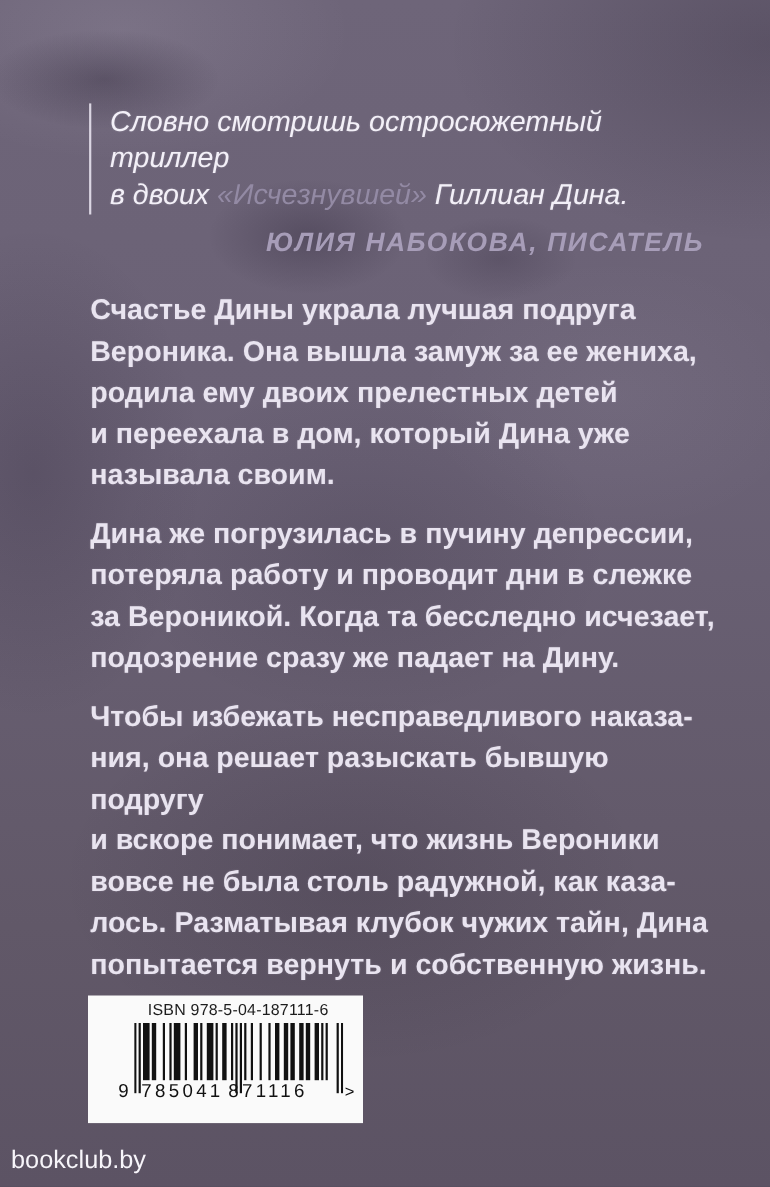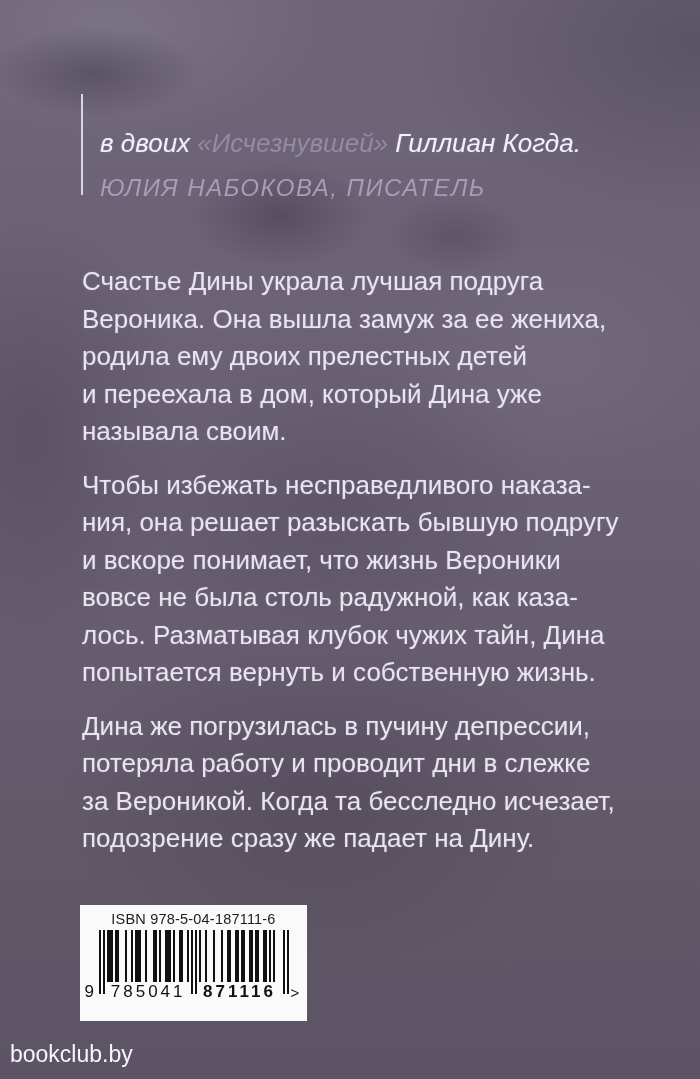--- a/index.html
+++ b/index.html
@@ -33,97 +33,99 @@
   .quote {
     margin: 0;
     font-style: italic; font-weight: 500;
     font-size: 26px; line-height: 33px;
     color: #f3f0f8;
     text-shadow: 0 0 2px rgba(240,236,248,0.25);
   }
   .quote .muted-title { color: #938aa4; text-shadow: none; font-style: italic; }
   .quote-author {
     margin: 14px 0 0 0;
-    font-style: italic; font-weight: 400;
+    font-style: italic; font-weight: 700;
     font-size: 24px; line-height: 28px;
     letter-spacing: 1.5px;
     color: #a79db8;
+    text-align: right;
   }
 
   
   .synopsis { position: absolute; left: 82px; top: 263px; width: 575px; }
   .synopsis p {
     margin: 0 0 16px 0;
     white-space: pre-line;
     font-size: 26px; line-height: 37.5px;
-    font-weight: 400;
+    font-weight: 700;
     color: #e9e4f0;
     text-shadow: 0 0 2px rgba(235,230,245,0.22);
   }
 
   
   .barcode-box {
     position: absolute; left: 80px; top: 905px;
     width: 227px; height: 116px;
     background: #fafafa;
+    padding-left: 23px;
   }
   .isbn-label {
     margin-top: 6px;
     text-align: center;
     font-size: 14.5px; font-weight: 400;
     letter-spacing: 0.2px;
     color: #1c1c1c;
   }
   .bc-wrap { position: relative; width: 190px; height: 84px; margin: 3px auto 0; }
   .bc-wrap svg { display: block; }
   .bc-digit {
     position: absolute; top: 53px;
     font-size: 17px; line-height: 17px;
     color: #111;
   }
   .bc-d9 { left: -14px; }
-  .bc-g1 { left: 7px;   width: 80px; text-align: right; letter-spacing: 3px; }
-  .bc-g2 { left: 101px; width: 80px; text-align: center; letter-spacing: 3px; font-weight: bold; }
+  .bc-g1 { left: 7px;   width: 80px; text-align: left; letter-spacing: 3px; }
+  .bc-g2 { left: 86px; width: 80px; letter-spacing: 3px; }
   .bc-gt { left: 192px; font-size: 15px; top: 54px; }
 
   
   .site {
     position: absolute; left: 10px; top: 1036px;
     font-size: 23px; line-height: 36px;
     color: #f7f5fa;
   }
 </style>
 </head>
 <body>
 
 <div class="cover">
 
   <div class="vline"></div>
 
   <div class="quote-block">
-    <p class="quote"><br><span>в двоих </span><span class="muted-title">«Исчезнувшей»</span><span> Гиллиан Когда.</span></p>
+    <p class="quote"><span>Словно смотришь остросюжетный триллер</span><br><span>в двоих </span><span class="muted-title">«Исчезнувшей»</span><span> Гиллиан Дина.</span></p>
     <p class="quote-author">ЮЛИЯ НАБОКОВА, ПИСАТЕЛЬ</p>
   </div>
 
   <div class="synopsis">
     <p>Счастье Дины украла лучшая подруга
 Вероника. Она вышла замуж за ее жениха,
 родила ему двоих прелестных детей
 и переехала в дом, который Дина уже
 называла своим.</p>
+    <p>Дина же погрузилась в пучину депрессии,
+потеряла работу и проводит дни в слежке
+за Вероникой. Когда та бесследно исчезает,
+подозрение сразу же падает на Дину.</p>
     <p>Чтобы избежать несправедливого наказа-
 ния, она решает разыскать бывшую подругу
 и вскоре понимает, что жизнь Вероники
 вовсе не была столь радужной, как каза-
 лось. Разматывая клубок чужих тайн, Дина
 попытается вернуть и собственную жизнь.</p>
-    <p>Дина же погрузилась в пучину депрессии,
-потеряла работу и проводит дни в слежке
-за Вероникой. Когда та бесследно исчезает,
-подозрение сразу же падает на Дину.</p>
   </div>
 
   <div class="barcode-box">
     <div class="isbn-label">ISBN 978-5-04-187111-6</div>
     <div class="bc-wrap">
       <svg id="barcode-svg" width="190" height="64">
           <rect x="0" y="0" width="2" height="64" fill="#111111"></rect>
           <rect x="4" y="0" width="2" height="64" fill="#111111"></rect>
           <rect x="8" y="0" width="6" height="52" fill="#111111"></rect>
           <rect x="16" y="0" width="4" height="52" fill="#111111"></rect>

